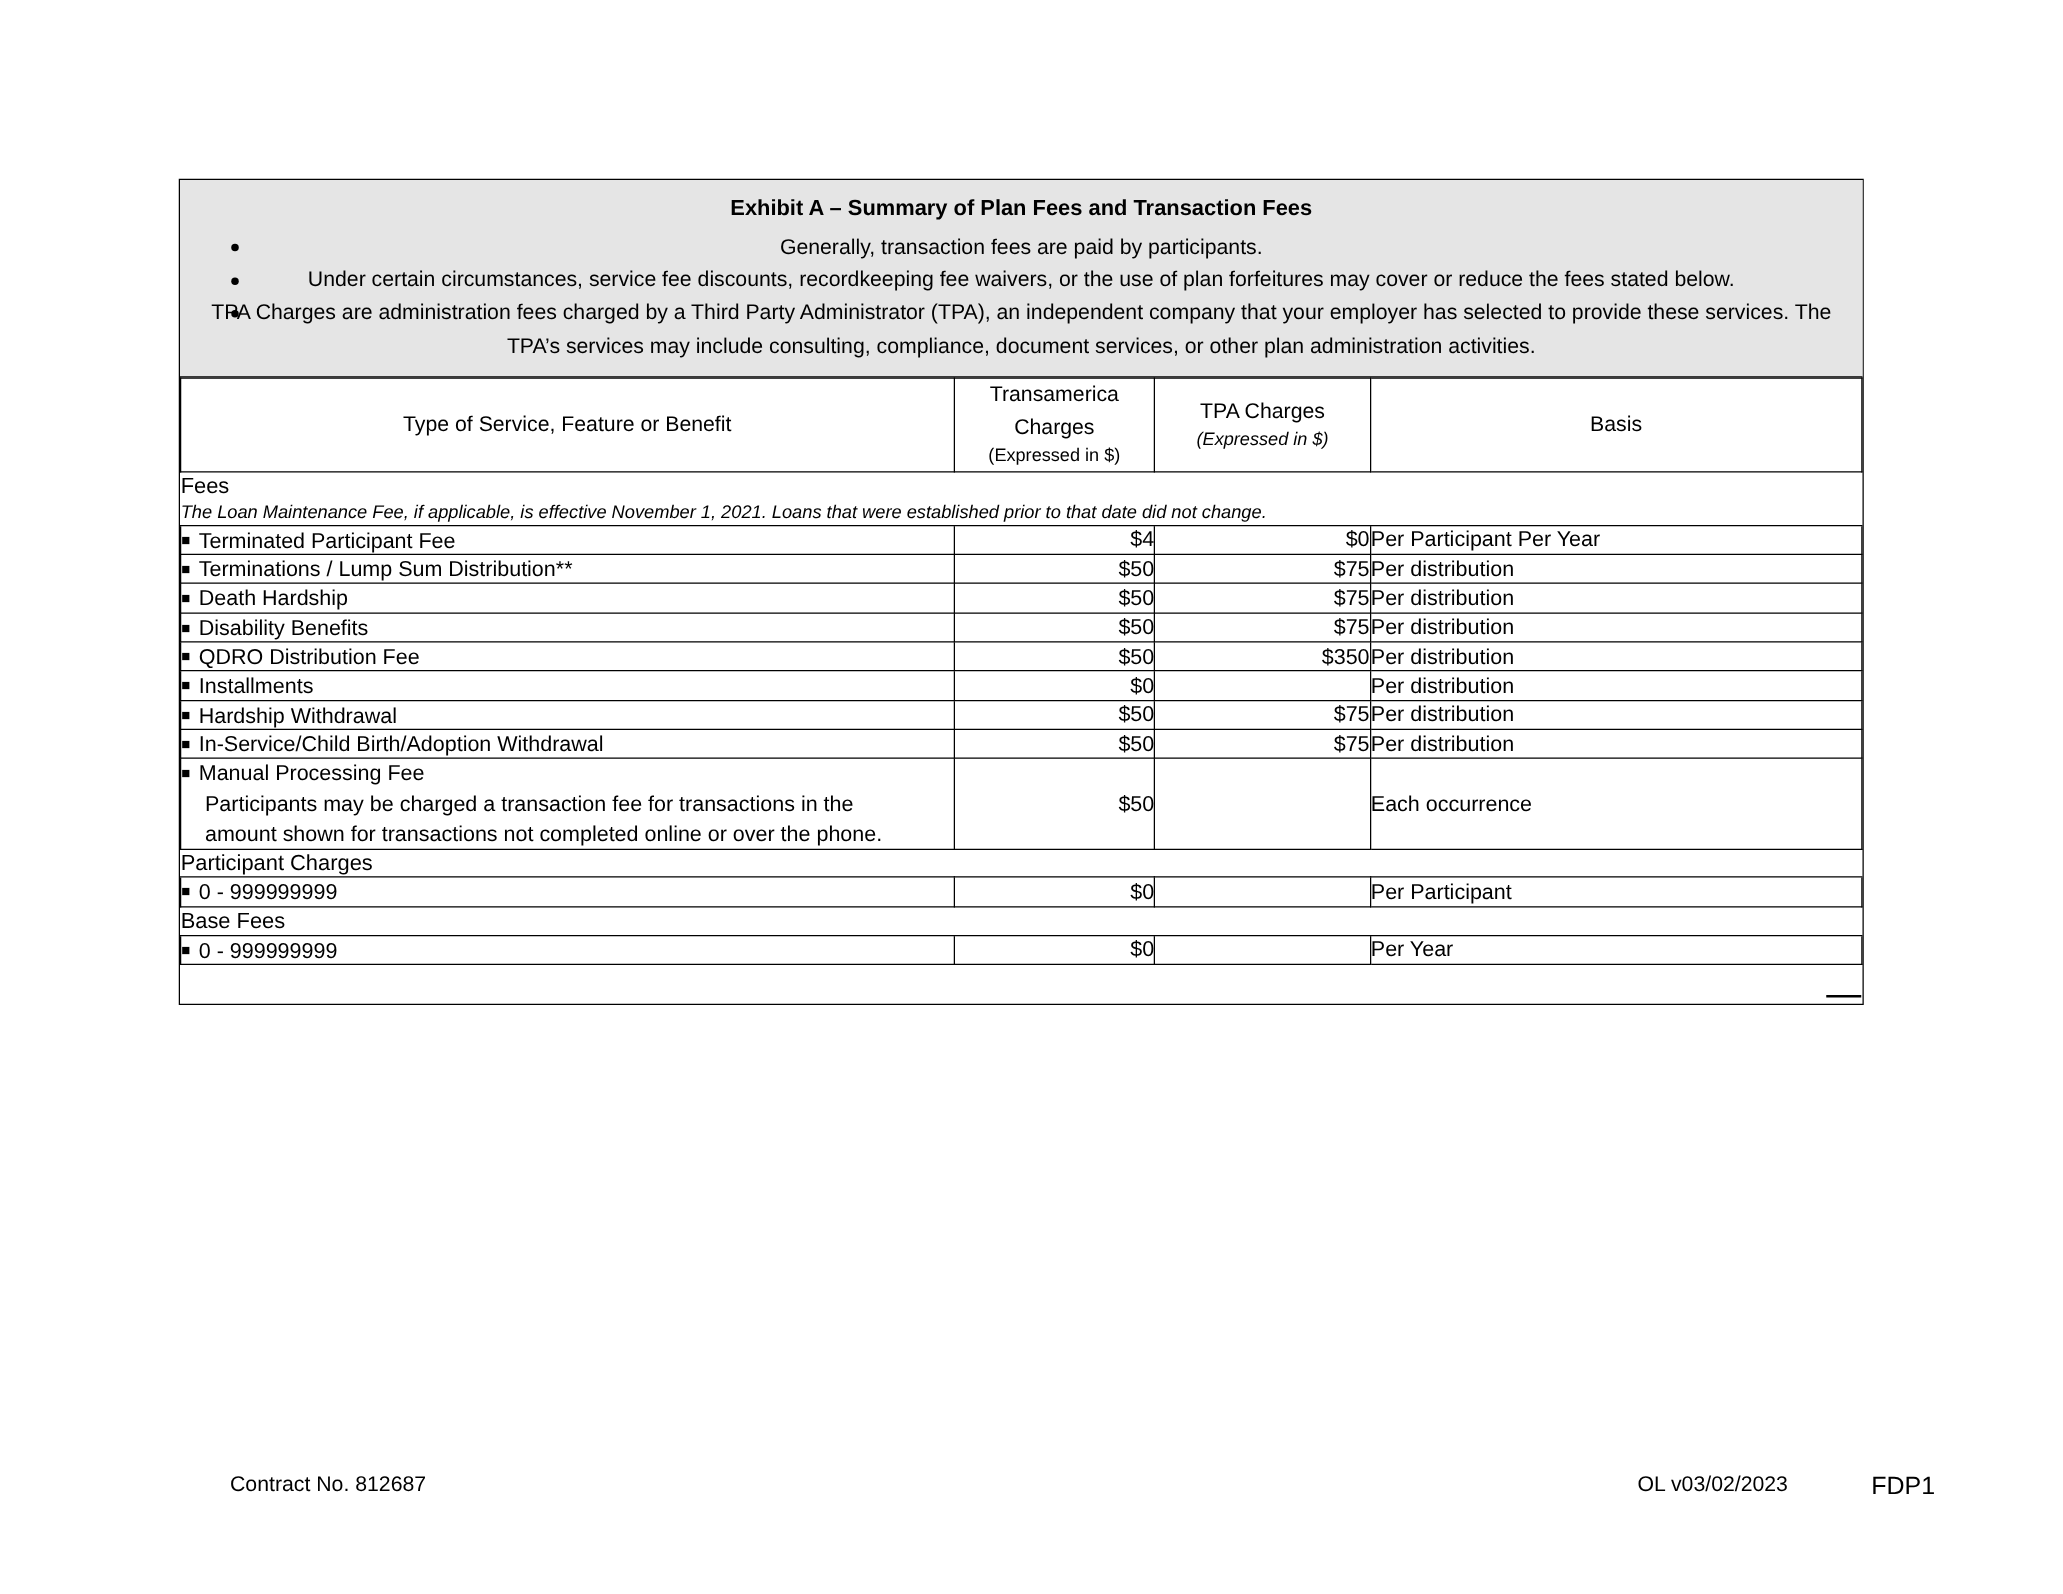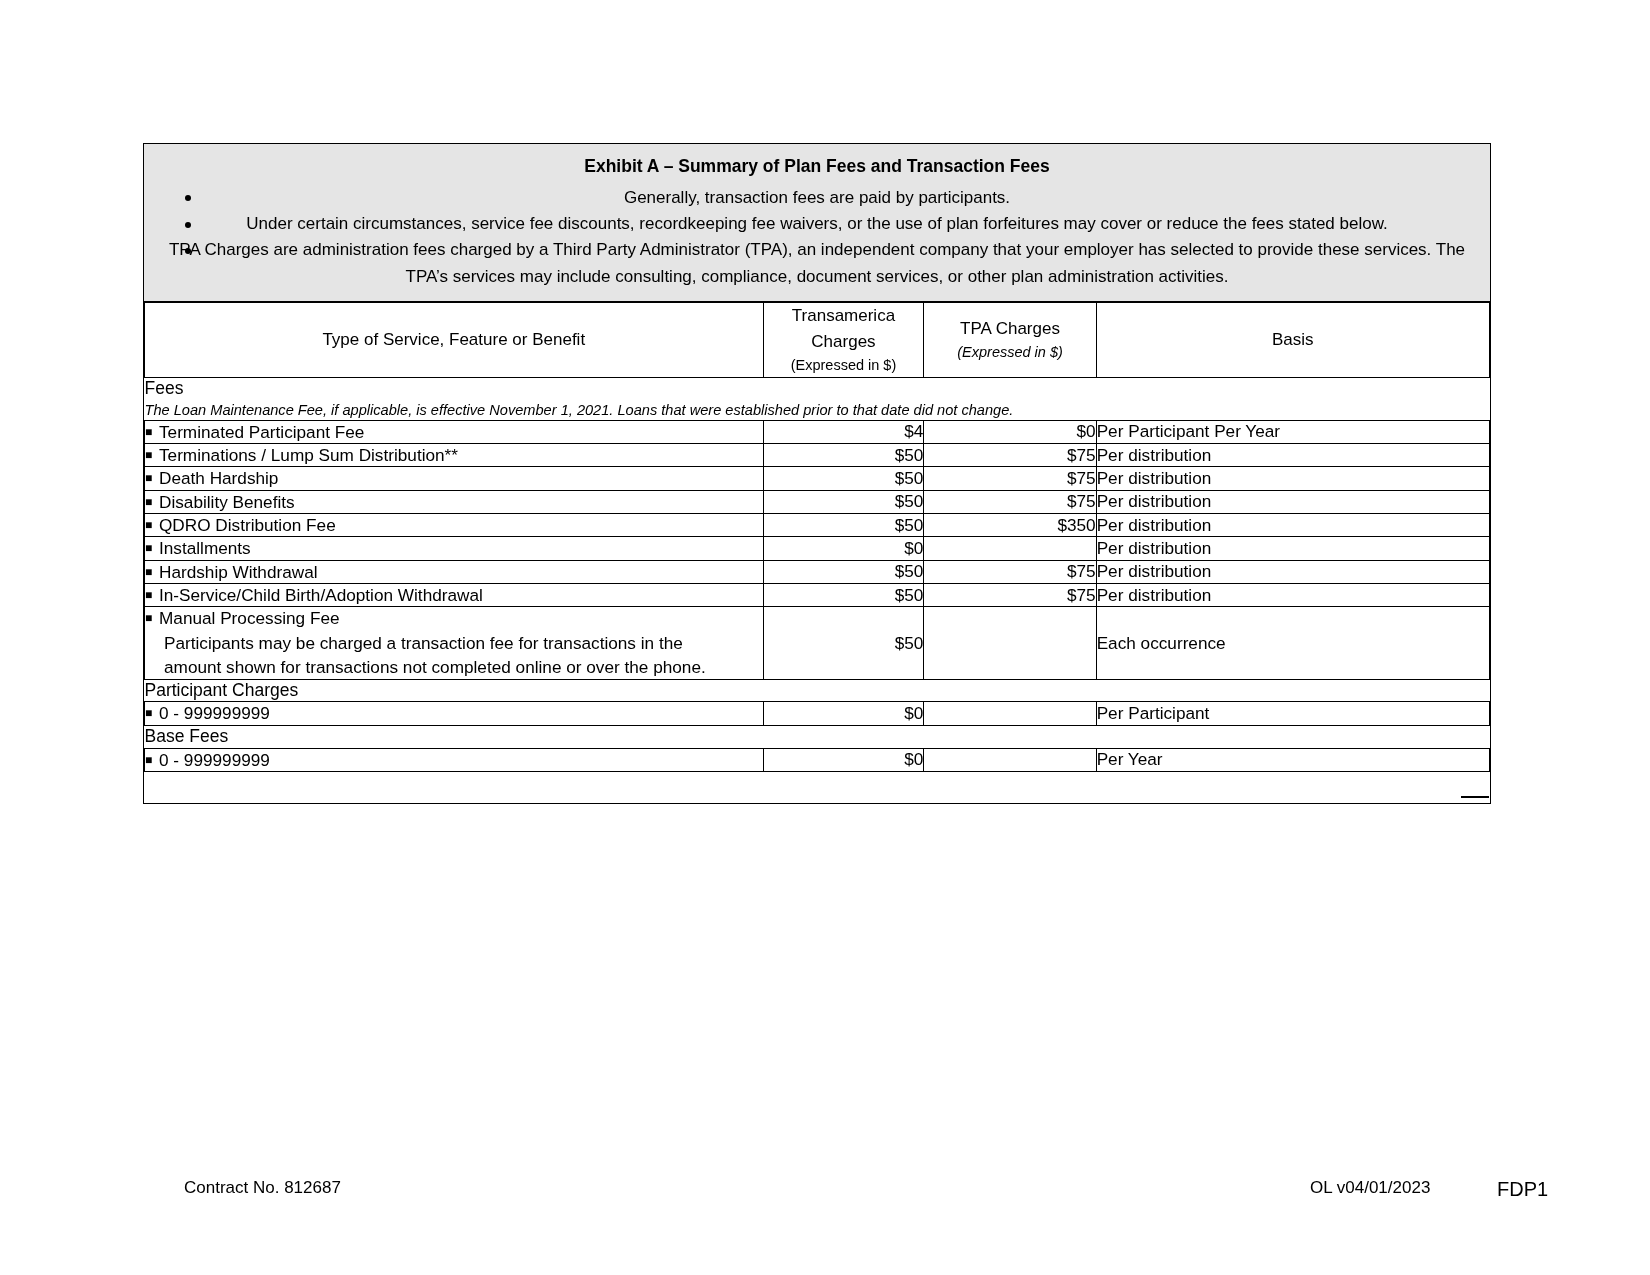--- a/index.html
+++ b/index.html
@@ -344,17 +344,17 @@
         </tr>
 
       </tbody>
     </table>
 
     <div class="artifact"></div>
   </div>
 
   <div class="footer">
     <span class="footer-left">Contract No. 812687</span>
-    <span class="footer-mid">OL v04/01/2023</span>
+    <span class="footer-mid">OL v03/02/2023</span>
     <span class="footer-right">FDP1</span>
   </div>
 
 </div>
 
 </body></html>

